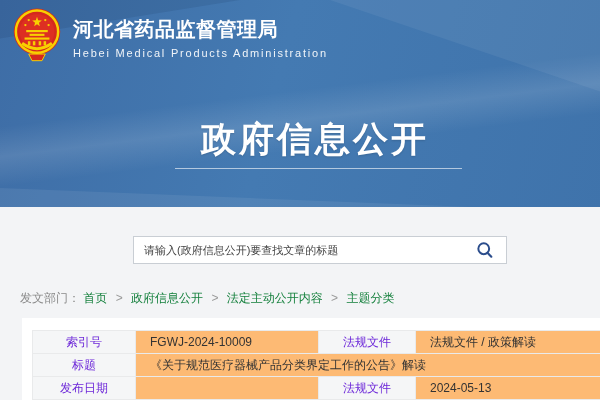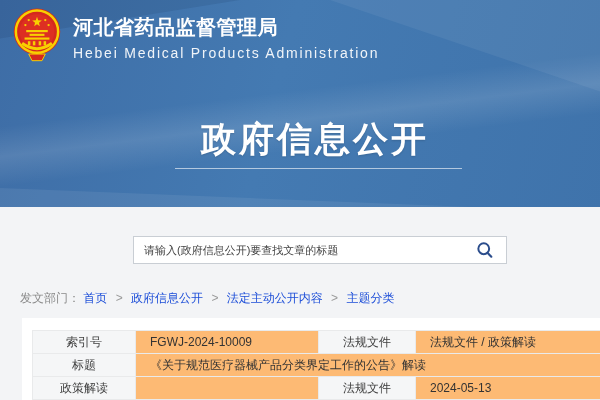--- a/index.html
+++ b/index.html
@@ -33,21 +33,21 @@
   .swoosh-d {
     position:absolute; inset:0;
     background:rgba(10,25,60,0.10);
     clip-path:polygon(0 0, 40% 0, 0 16%);
   }
 
   .logo-block { position:absolute; top:6px; left:12px; display:flex; align-items:center; gap:11px; }
   .emblem { width:50px; height:58px; display:block; }
   .org-names { padding-top:4px; }
   .org-zh { color:#fff; font-size:20px; font-weight:bold; letter-spacing:0.5px; white-space:nowrap; }
-  .org-en { color:rgba(255,255,255,0.92); font-size:14px; letter-spacing:1.8px; margin-top:4px; white-space:nowrap; }
+  .org-en { color:rgba(255,255,255,0.92); font-size:11px; letter-spacing:1.8px; margin-top:4px; white-space:nowrap; }
 
   .banner-title {
     position:absolute; top:116px; left:315px; transform:translateX(-50%);
     color:#fff; font-size:35px; font-weight:bold; letter-spacing:3px; white-space:nowrap;
     text-shadow:0 1px 2px rgba(0,0,0,0.15);
   }
   .banner-underline {
     position:absolute; top:168px; left:175px; width:287px; height:1px;
     background:rgba(255,255,255,0.6);
   }
@@ -68,37 +68,37 @@
   .search-input::placeholder { color:#444; opacity:1; }
   .search-btn {
     width:42px; border:none; background:transparent; cursor:pointer;
     display:flex; align-items:center; justify-content:center;
   }
 
   .breadcrumb {
     position:absolute; top:83px; left:20px;
     font-size:12px; color:#8a8a8a; white-space:nowrap;
   }
-  .breadcrumb a { color:#1d4ed8; text-decoration:none; }
+  .breadcrumb a { color:#15803d; text-decoration:none; }
   .bc-sep { margin:0 5px; color:#9a9a9a; }
 
   
   .content-card {
     position:absolute; top:111px; left:22px; width:760px; height:82px;
     background:#fff;
   }
   table.doc-table {
     border-collapse:collapse; table-layout:fixed;
     margin:12px 0 0 10px; width:800px; font-size:12px;
   }
   .doc-table td {
     border:1px solid #e9eaeb; height:23px; line-height:15px;
     vertical-align:middle; overflow:hidden; white-space:nowrap;
   }
-  .doc-table td.lbl { background:#f5f6f7; color:#404040; text-align:center; }
+  .doc-table td.lbl { background:#f5f6f7; color:#6d28d9; text-align:center; }
   .doc-table td.val { color:#333; padding-left:14px; background:#fdba74; }
   .col1 { width:103px; } .col2 { width:183px; } .col3 { width:97px; } .col4 { width:417px; }
 </style>
 </head>
 <body>
 
 <div class="banner">
   <div class="swoosh-d"></div>
   <div class="swoosh-a"></div>
   <div class="swoosh-b"></div>
@@ -170,21 +170,21 @@
         <td class="lbl">索引号</td>
         <td class="val">FGWJ-2024-10009</td>
         <td class="lbl">法规文件</td>
         <td class="val">法规文件 / 政策解读</td>
       </tr>
       <tr>
         <td class="lbl">标题</td>
         <td class="val" colspan="3">《关于规范医疗器械产品分类界定工作的公告》解读</td>
       </tr>
       <tr>
-        <td class="lbl">政策解读</td>
+        <td class="lbl">发布日期</td>
         <td class="val"></td>
         <td class="lbl">法规文件</td>
         <td class="val">2024-05-13</td>
       </tr>
     </tbody>
       </table>
   </div>
 
 </div>
 

